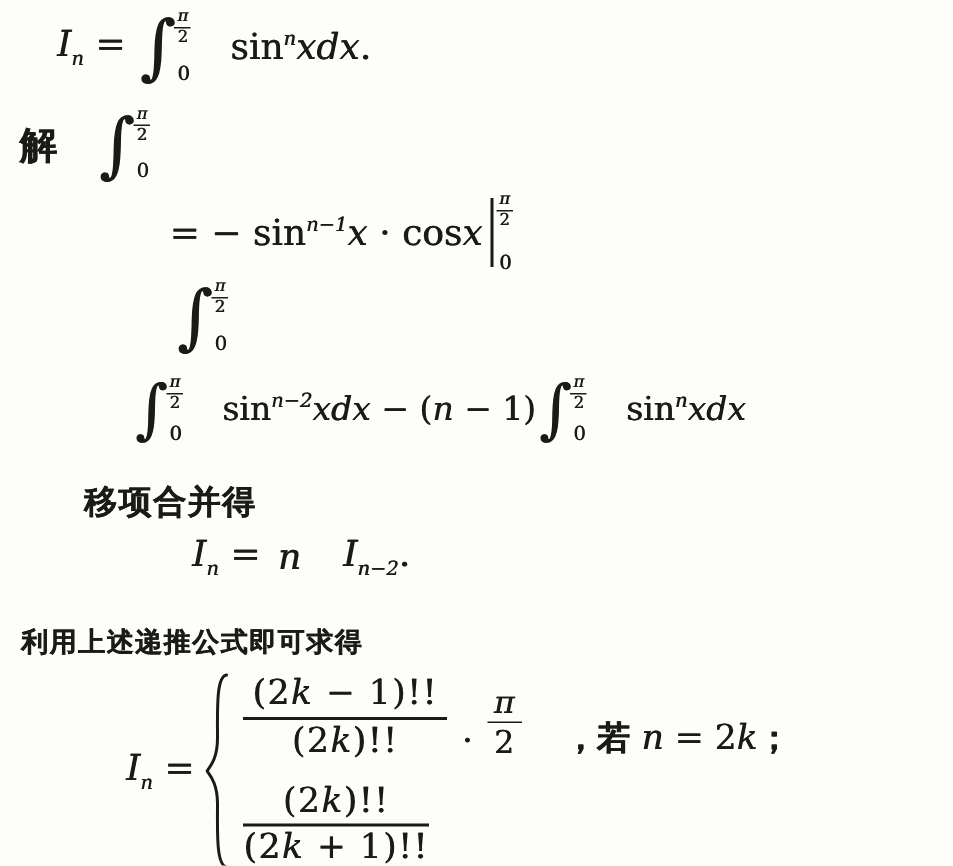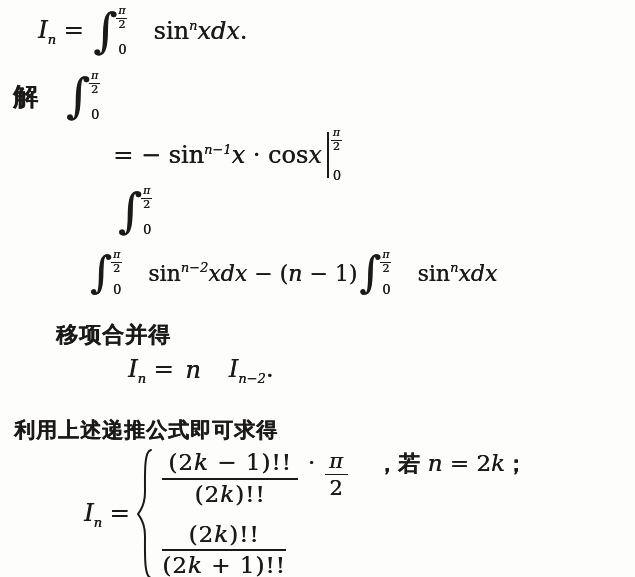--- a/index.html
+++ b/index.html
@@ -34,27 +34,27 @@
   .evalbar { display:inline-flex; margin-left:5px; }
   .vrule { width:2px; height:46px; background:currentColor; align-self:center; }
   .eval-lims { height:56px; margin-left:2px; }
 
   
   .frac { display:inline-block; text-align:center; line-height:1.15; margin:0 4px; vertical-align:middle; }
   .fnum { display:block; border-bottom:2px solid currentColor; padding:0 6px 2px; }
   .fden { display:block; padding-top:1px; }
 
   
-  .note { position:absolute; font-size:21px; letter-spacing:1px; white-space:pre; font-weight:600; }
+  .note { position:absolute; font-size:18px; letter-spacing:1px; white-space:pre; font-weight:600; }
   .solve { font-weight:bold; font-size:25px; margin-right:26px; font-family:"DejaVu Sans","Liberation Sans",sans-serif; }
   .cjk { font-size:22px; font-weight:600; }
 
   
   .cases { display:flex; flex-direction:column; gap:14px; margin-left:5px; }
-  .case-row { display:flex; align-items:flex-start; font-size:23px; }
+  .case-row { display:flex; align-items:flex-end; font-size:23px; }
   .case-row .fnum, .case-row .fden { letter-spacing:1px; }
   .pifrac { font-size:21px; }
   .pifrac .fnum { padding:0 4px 1px; border-bottom-width:1.5px; }
   .cdot { margin:0 6px; }
   .brace-svg { flex:0 0 auto; }
 
   #l1 { left:14px;  top:5px; }
   #l2 { left:13px;  top:70px; }
   #l3 { left:89px;  top:127px; }
   #l4 { left:116px; top:185px; }

